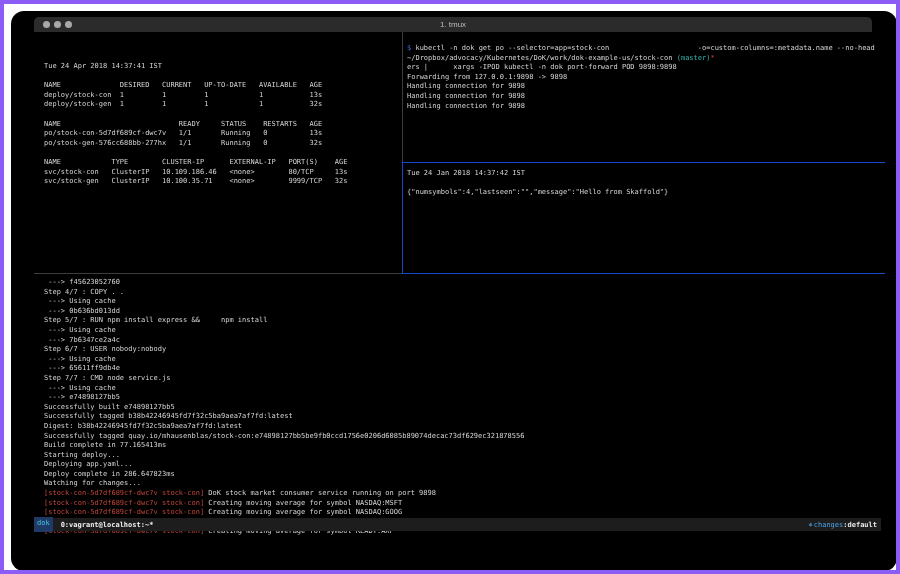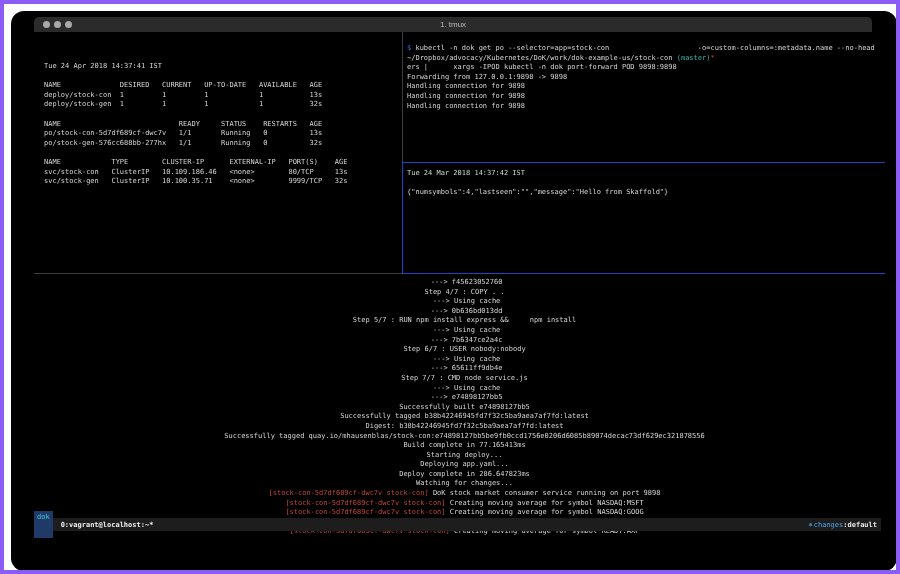--- a/index.html
+++ b/index.html
@@ -11,35 +11,35 @@
   .light{width:7px;height:7px;border-radius:50%;background:#a8a8a8;display:inline-block;}
   .wtitle{position:absolute;left:0;right:0;text-align:center;font-family:"Liberation Sans",sans-serif;font-size:8px;color:#bdbdbd;}
   
   .term{position:absolute;left:0;top:21px;width:886px;height:486px;background:#000000;font-size:7px;line-height:9.6px;color:#d6d6d6;}
   .term pre{margin:0;font:inherit;white-space:pre;}
   .line{white-space:pre;}
   .pane{position:absolute;overflow:hidden;}
   .pane-tl{left:23px;top:16px;width:368px;height:220px;padding:14px 0 0 10px;box-sizing:border-box;}
   .pane-tr{left:391px;top:0;width:483px;height:130px;padding:12px 0 0 5px;box-sizing:border-box;}
   .pane-mr{left:391px;top:131px;width:483px;height:110px;padding:6px 0 0 5px;box-sizing:border-box;}
-  .pane-bottom{left:23px;top:242px;width:851px;height:264px;padding:4px 0 0 10px;box-sizing:border-box;text-align:center;}
+  .pane-bottom{left:23px;top:242px;width:851px;height:264px;padding:4px 0 0 10px;box-sizing:border-box;}
   
   .div-v-inactive{position:absolute;left:391px;top:0;width:1px;height:130px;background:#3c3c3c;}
   .div-v-active{position:absolute;left:391px;top:130px;width:1px;height:112px;background:#1647c8;}
   .div-h-active-top{position:absolute;left:391px;top:130px;width:483px;height:1px;background:#1647c8;}
   .div-h-inactive-bot{position:absolute;left:23px;top:241px;width:368px;height:1px;background:#3c3c3c;}
   .div-h-active-bot{position:absolute;left:391px;top:241px;width:483px;height:1px;background:#1647c8;}
   
   .branch{color:#35b5ad;}
   .star{color:#cc3b30;}
   .prompt{color:#3f6fd8;}
   .redlog{color:#c1453a;}
   
   .statusbar{position:absolute;left:23px;top:507px;width:847px;height:13px;background:#1d1d1d;display:flex;align-items:center;font-size:7px;color:#d8d8d8;}
-  .session{background:#1f3a66;color:#41c7e8;padding:0 3px;height:27px;line-height:13px;}
+  .session{background:#1f3a66;color:#41c7e8;padding:0 3px;height:15px;line-height:13px;}
   .winlabel{font-weight:bold;padding-left:8px;color:#f0f0f0;text-align:right;}
   .status-right{margin-left:auto;padding-right:4px;display:flex;align-items:center;}
   .kubeicon{color:#4aa3e8;padding-right:1px;}
   .ctx{color:#4aa3e8;}
   .ns{color:#e8e8e8;font-weight:bold;}
 </style>
 </head>
 <body>
 
 <div class="page">
@@ -73,21 +73,21 @@
       <div class="pane pane-tr">
         <div class="line"><span class="prompt">$</span><span> kubectl -n dok get po --selector=app=stock-con                     -o=custom-columns=:metadata.name --no-head</span></div>
         <div class="line"><span>~/Dropbox/advocacy/Kubernetes/DoK/work/dok-example-us/stock-con</span><span class="branch"> (master)</span><span class="star">*</span></div>
         <pre>ers |      xargs -IPOD kubectl -n dok port-forward POD 9898:9898
 Forwarding from 127.0.0.1:9898 -&gt; 9898
 Handling connection for 9898
 Handling connection for 9898
 Handling connection for 9898</pre>
       </div>
 
-      <pre class="pane pane-mr">Tue 24 Mar 2018 14:37:42 IST
+      <pre class="pane pane-mr">Tue 24 Jan 2018 14:37:42 IST
 
 {"numsymbols":4,"lastseen":"","message":"Hello from Skaffold"}</pre>
 
       <div class="div-v-inactive"></div>
       <div class="div-v-active"></div>
       <div class="div-h-active-top"></div>
       <div class="div-h-inactive-bot"></div>
       <div class="div-h-active-bot"></div>
 
       <div class="pane pane-bottom">

